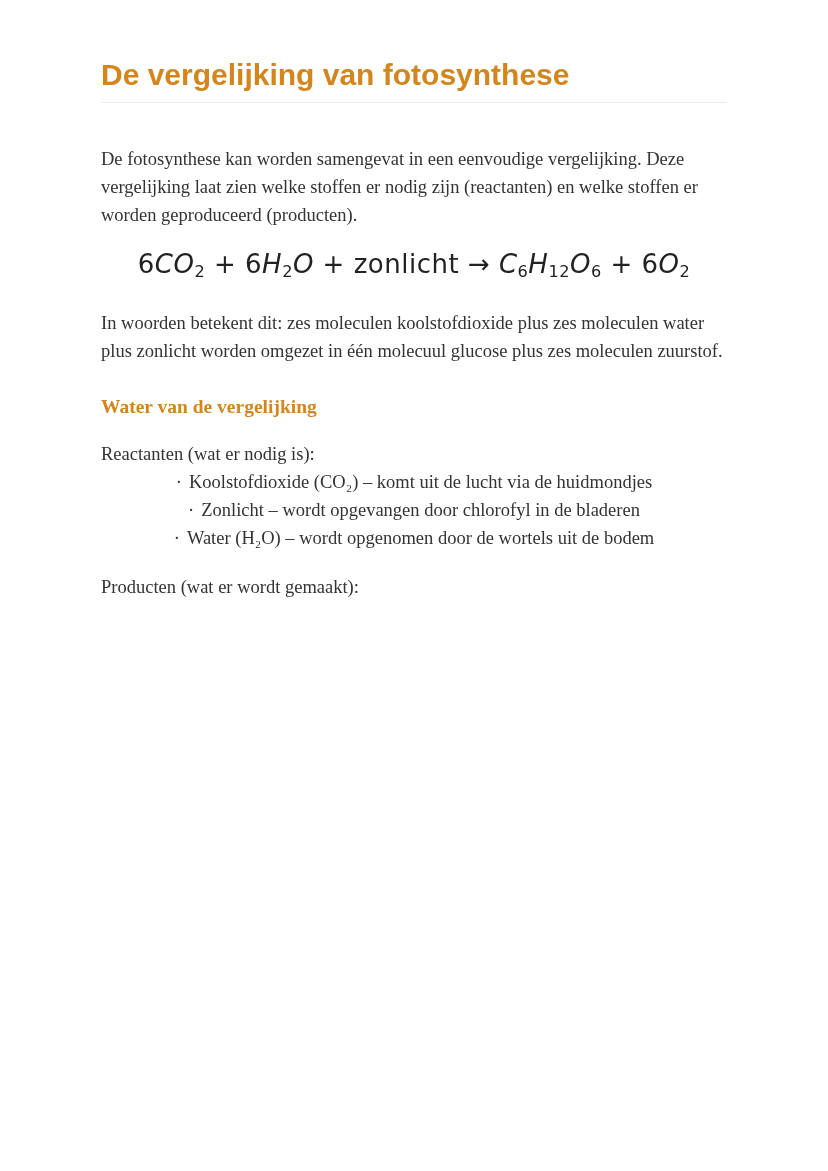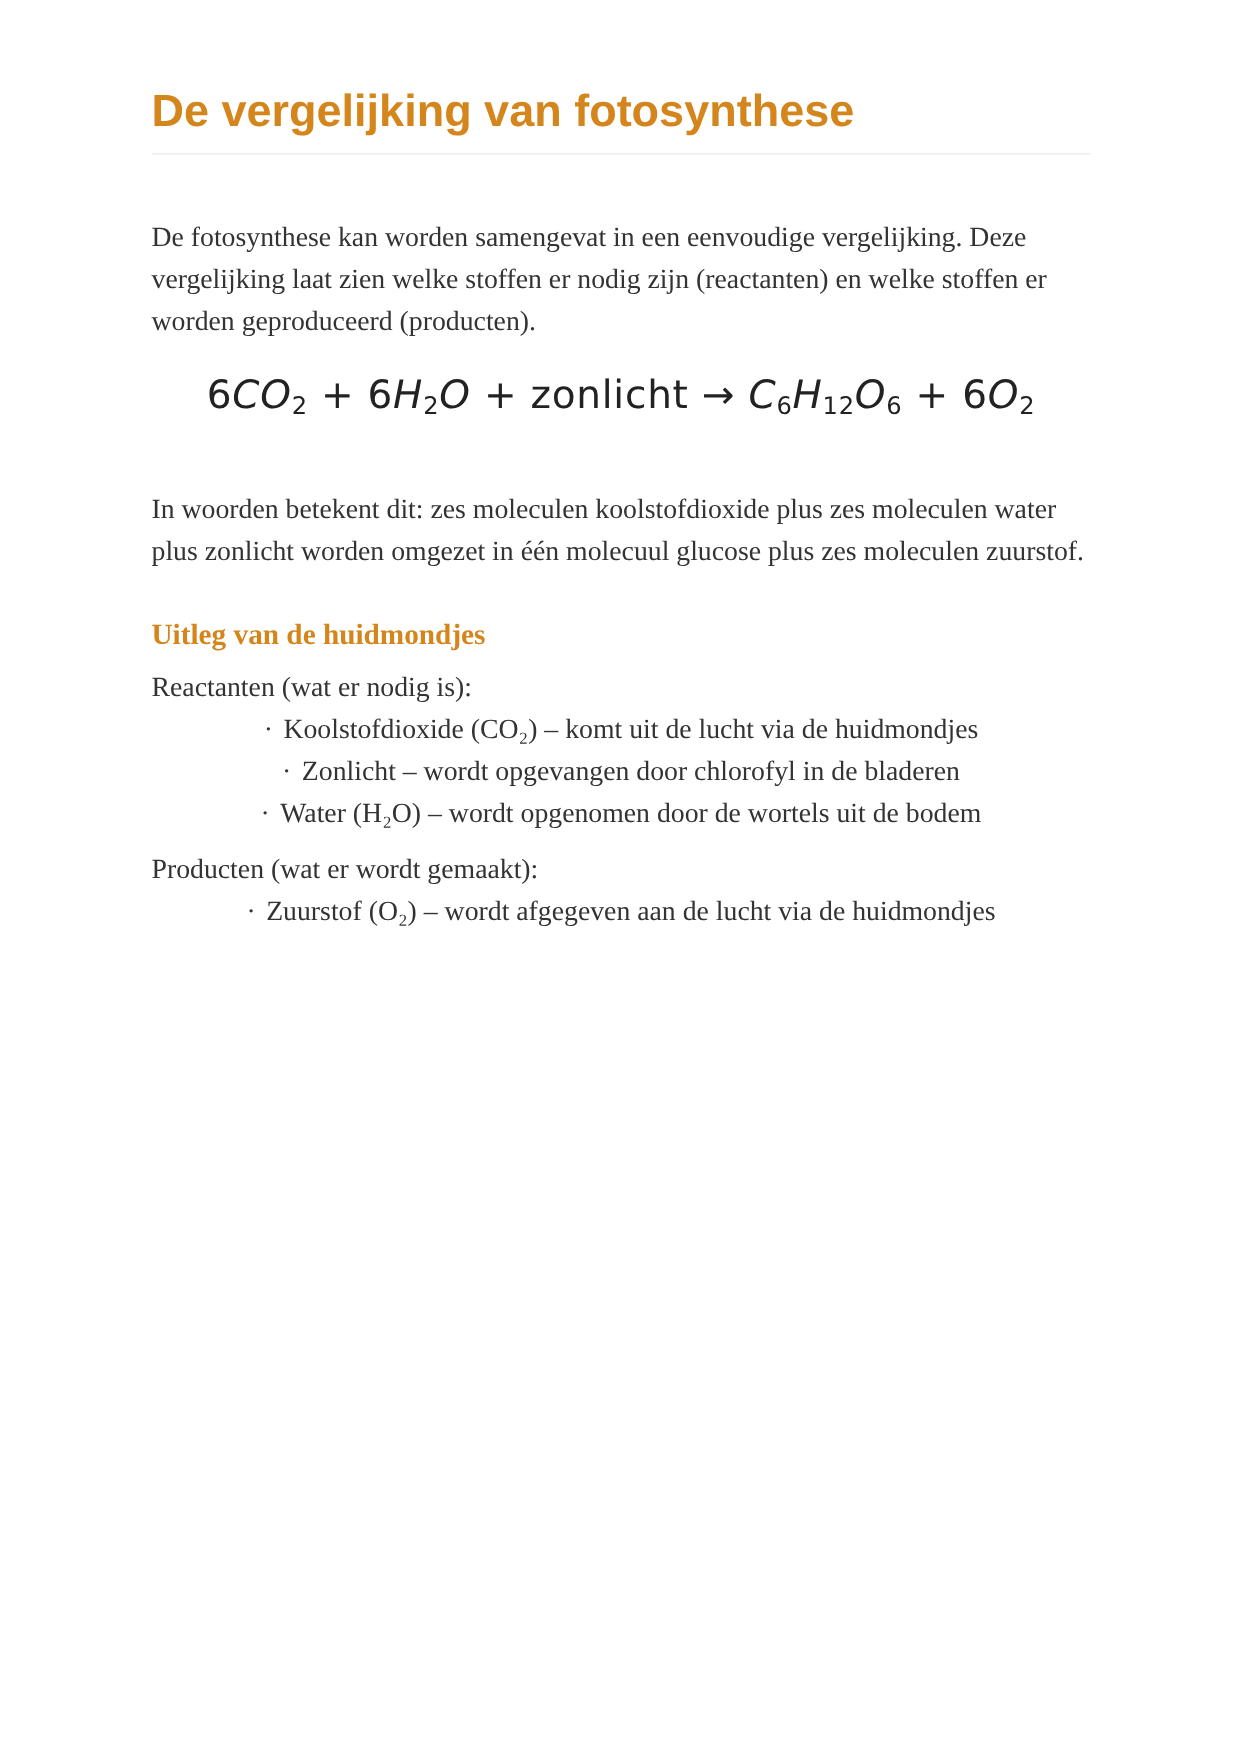--- a/index.html
+++ b/index.html
@@ -45,29 +45,29 @@
     color: #222222;
     letter-spacing: 0.5px;
     white-space: nowrap;
   }
   .equation .it { font-style: italic; }
   .equation sub {
     font-size: 0.62em;
     line-height: 0;
     vertical-align: -0.25em;
   }
-  p.in-words { margin-top: 47px; }
+  p.in-words { margin-top: 30px; }
   h2.section-heading {
     font-size: 19.5px;
     font-weight: bold;
     color: var(--accent);
     margin-top: 29px;
     line-height: 1.3;
   }
-  .group { margin-top: 9px; }
+  .group { margin-top: 21px; }
   .group p.lead {
     font-size: 18.5px;
     line-height: 28px;
   }
   ul.plain-list {
     list-style: none;
     text-align: center;
   }
   ul.plain-list li {
     font-size: 18.5px;
@@ -95,32 +95,31 @@
 <div class="page">
 
   <h1 class="doc-title">De vergelijking van fotosynthese</h1>
 
   <p class="body-par">De fotosynthese kan worden samengevat in een eenvoudige vergelijking. Deze vergelijking laat zien welke stoffen er nodig zijn (reactanten) en welke stoffen er worden geproduceerd (producten).</p>
 
   <div class="equation"><span>6</span><span class="it">CO</span><sub>2</sub><span> + </span><span>6</span><span class="it">H</span><sub>2</sub><span class="it">O</span><span> + zonlicht </span><span>→</span><span> </span><span class="it">C</span><sub>6</sub><span class="it">H</span><sub>12</sub><span class="it">O</span><sub>6</sub><span> + </span><span>6</span><span class="it">O</span><sub>2</sub></div>
 
   <p class="body-par in-words">In woorden betekent dit: zes moleculen koolstofdioxide plus zes moleculen water plus zonlicht worden omgezet in één molecuul glucose plus zes moleculen zuurstof.</p>
 
-  <h2 class="section-heading">Uitleg van de huidmondjes</h2>
+  <h2 class="section-heading">Water van de vergelijking</h2>
 
   <div class="group">
     <p class="lead">Reactanten (wat er nodig is):</p>
     <ul class="plain-list">
       <li><span class="bullet">·</span><span>Koolstofdioxide (CO₂) – komt uit de lucht via de huidmondjes</span></li>
       <li><span class="bullet">·</span><span>Zonlicht – wordt opgevangen door chlorofyl in de bladeren</span></li>
       <li><span class="bullet">·</span><span>Water (H₂O) – wordt opgenomen door de wortels uit de bodem</span></li>
     </ul>
   </div>
 
   <div class="group">
     <p class="lead">Producten (wat er wordt gemaakt):</p>
     <ul class="plain-list">
-      <li><span class="bullet">·</span><span>Zuurstof (O₂) – wordt afgegeven aan de lucht via de huidmondjes</span></li>
     </ul>
   </div>
 
 
 </div>
 
 </body></html>

